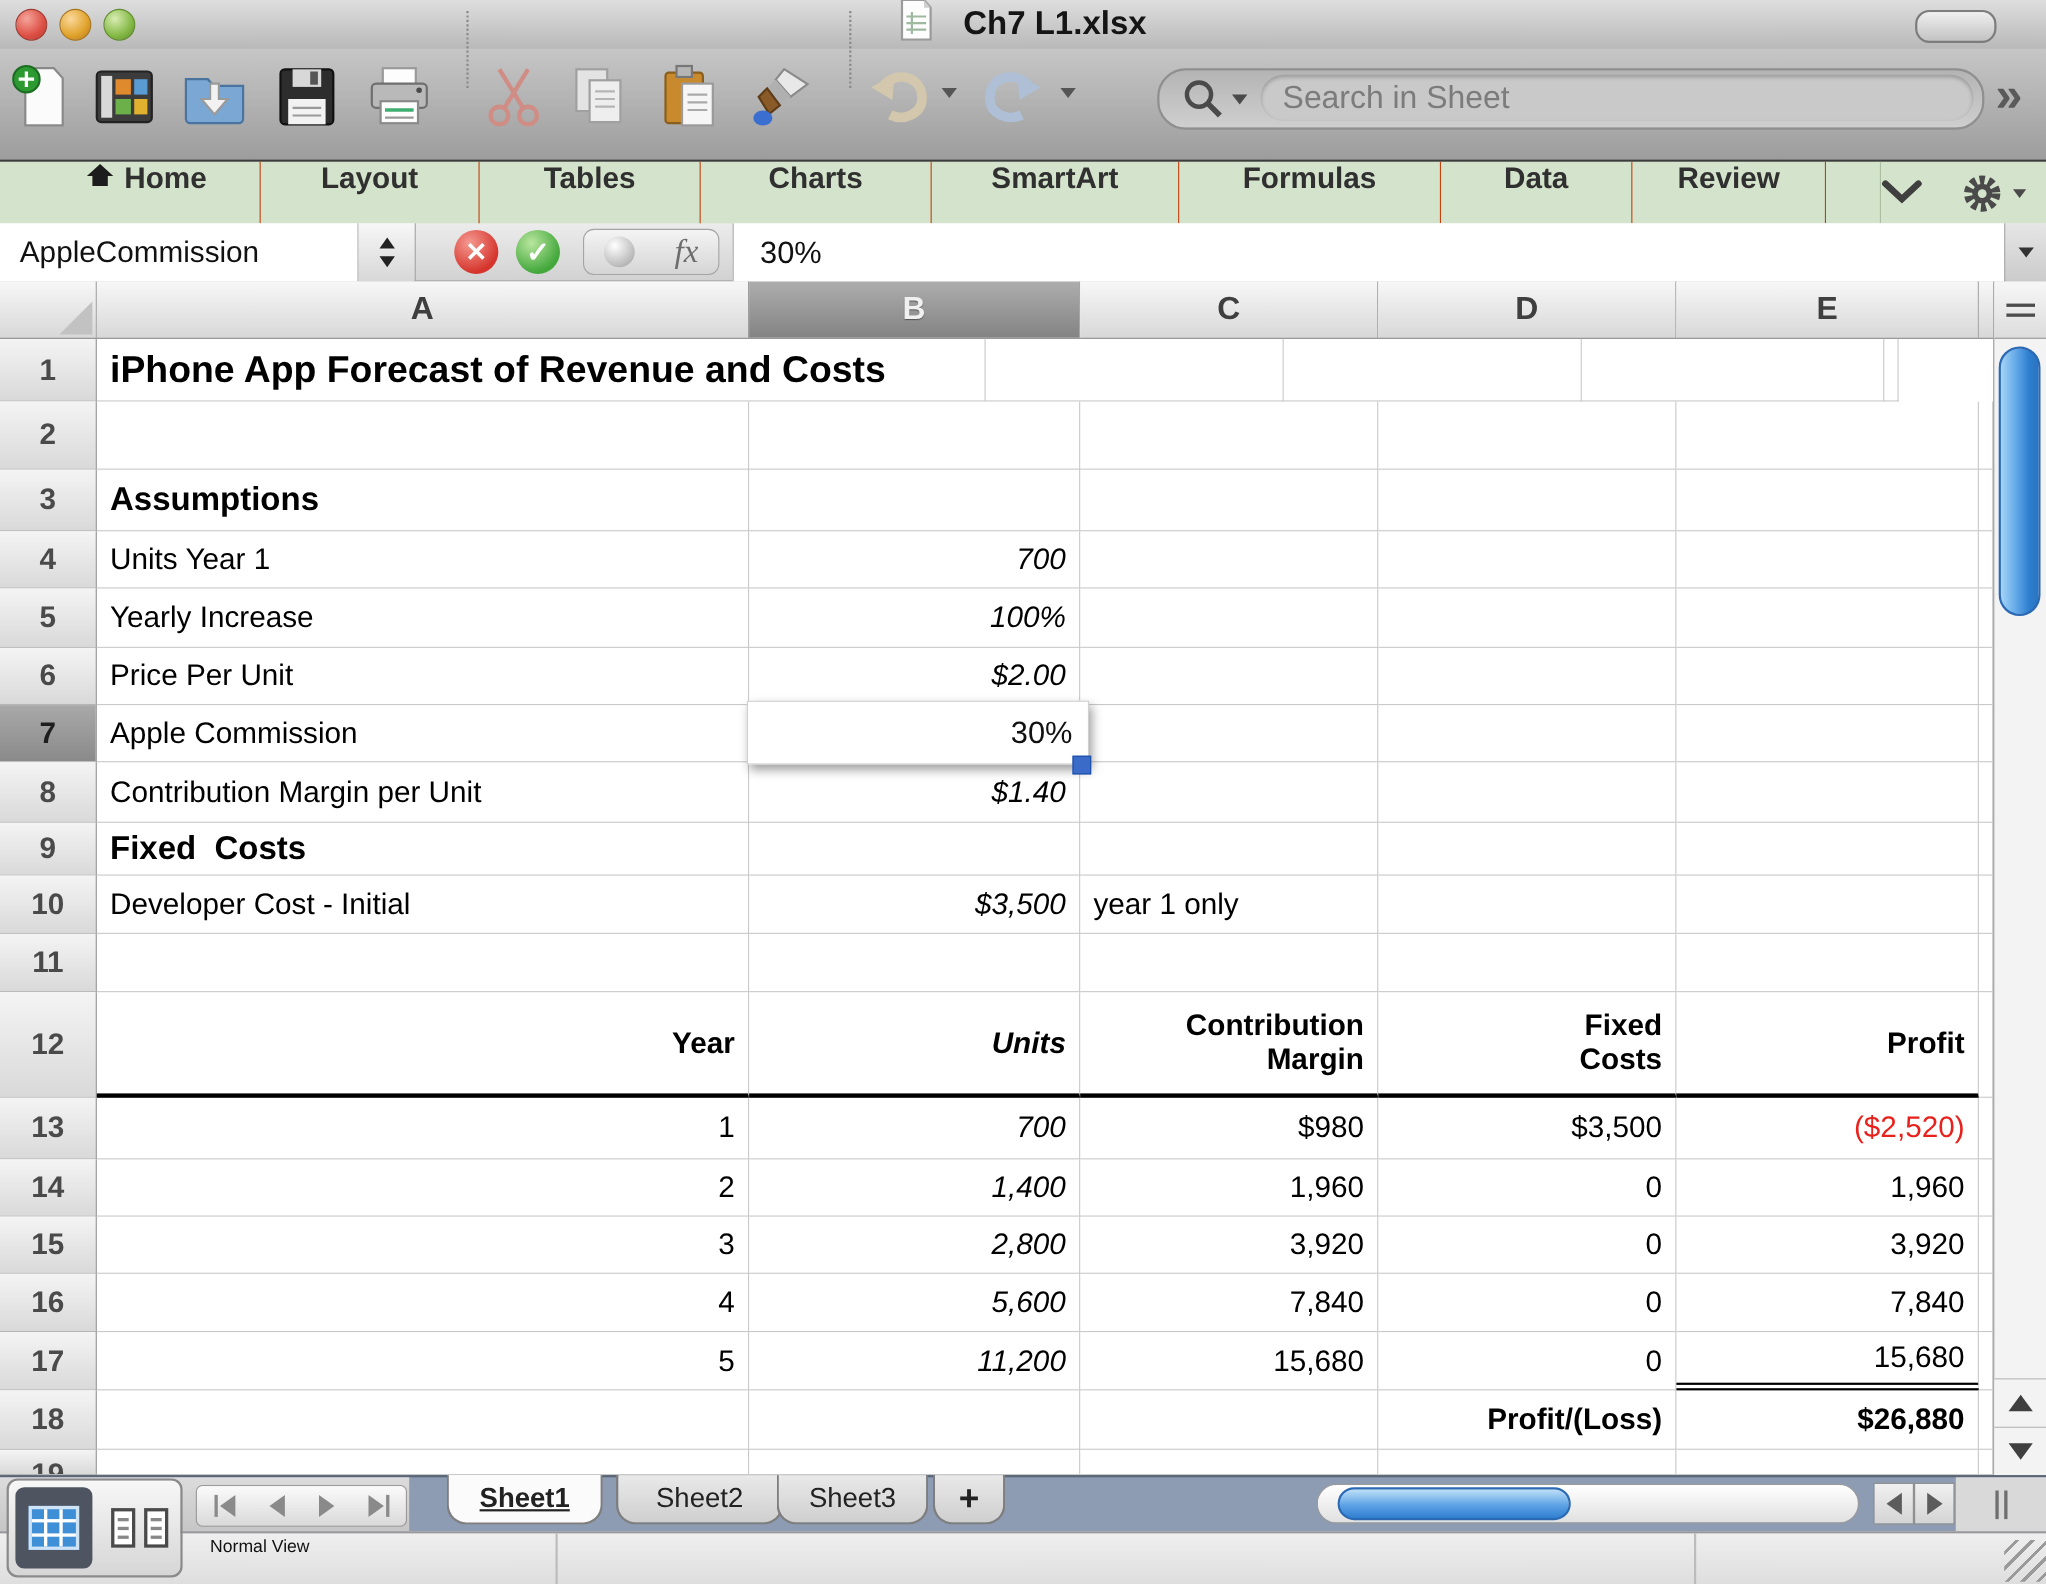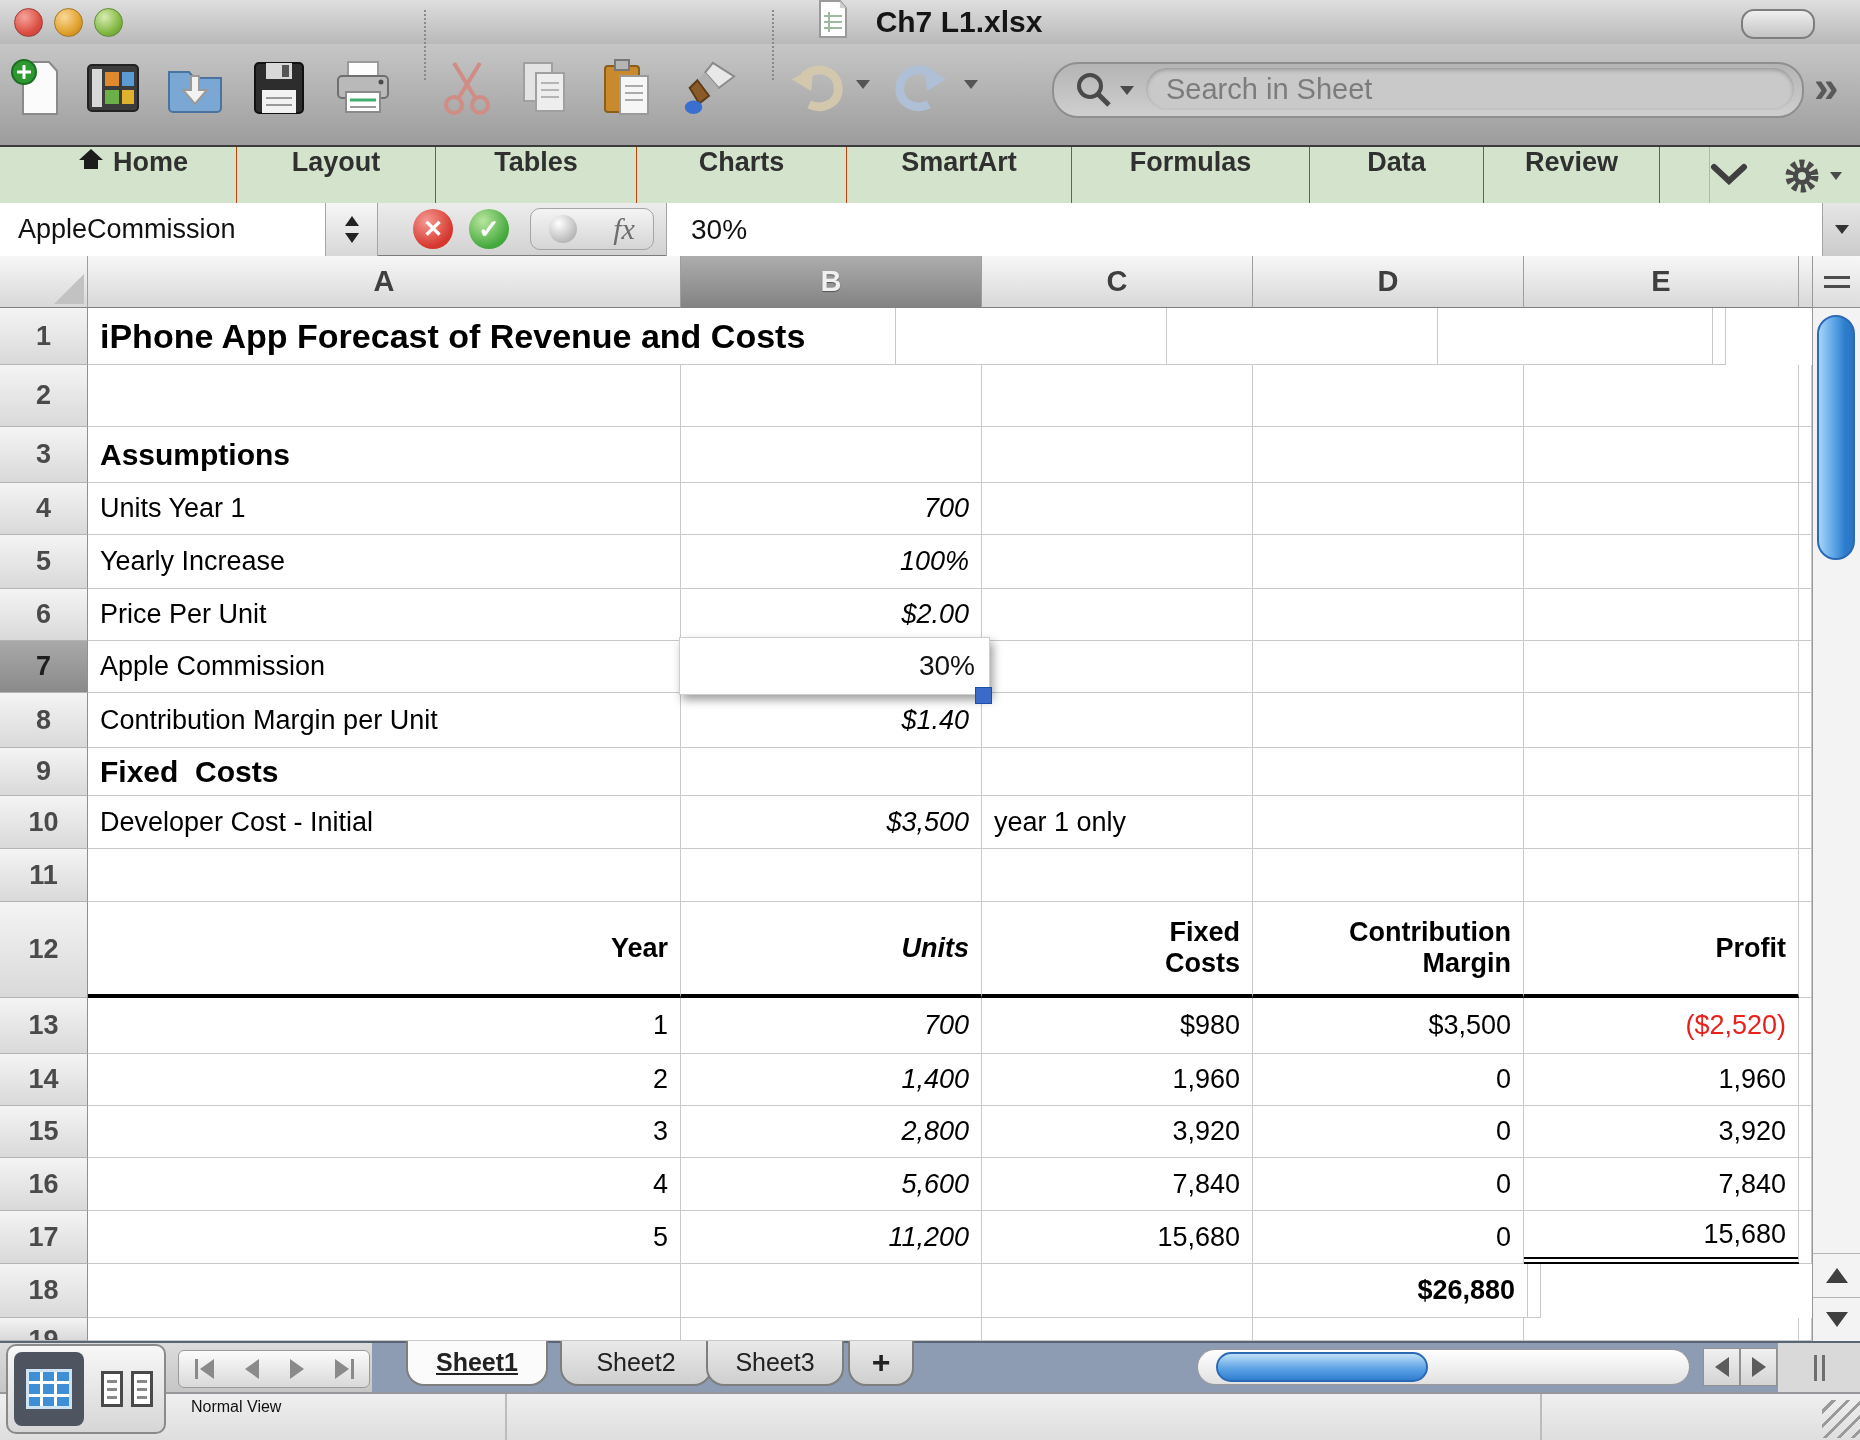--- a/index.html
+++ b/index.html
@@ -476,24 +476,24 @@
         <div class="cell cb"></div>
       <div class="cell cc"></div>
         <div class="cell cd"></div>
       <div class="cell ce"></div>
         <div class="cell cf"></div>
     </div>
     <div class="row" style="height:96px">
       <div class="rh">12</div>
       <div class="cell ca tr2 bold thickb">Year</div>
       <div class="cell cb tr2 bold thickb">Units</div>
+      <div class="cell cc tr2 bold two thickb">Contribution
+Margin</div>
       <div class="cell cd tr2 bold two thickb">Fixed
 Costs</div>
-      <div class="cell cc tr2 bold two thickb">Contribution
-Margin</div>
       <div class="cell ce tr2 bold thickb">Profit</div>
       <div class="cell cf"></div>
     </div>
     <div class="row" style="height:56px">
       <div class="rh">13</div>
       <div class="cell ca tr2">1</div>
       <div class="cell cb tr2">700</div>
       <div class="cell cc tr2">$980</div>
       <div class="cell cd tr2">$3,500</div>
       <div class="cell ce tr2 red">($2,520)</div>
@@ -533,20 +533,21 @@
       <div class="cell cc tr2">15,680</div>
       <div class="cell cd tr2">0</div>
       <div class="cell ce tr2 dblb">15,680</div>
       <div class="cell cf"></div>
     </div>
     <div class="row" style="height:54px">
       <div class="rh">18</div>
       <div class="cell ca"></div>
       <div class="cell cb"></div>
       <div class="cell cc"></div>
+      <div class="cell cd tr2 bold">Profit/(Loss)</div>
       <div class="cell ce tr2 bold">$26,880</div>
       <div class="cell cf"></div>
     </div>
     <div class="row" style="height:23px;overflow:hidden">
       <div class="rh" style="align-items:flex-start;line-height:44px">19</div>
       <div class="cell ca"></div>
         <div class="cell cb"></div>
       <div class="cell cc"></div>
         <div class="cell cd"></div>
       <div class="cell ce"></div>

